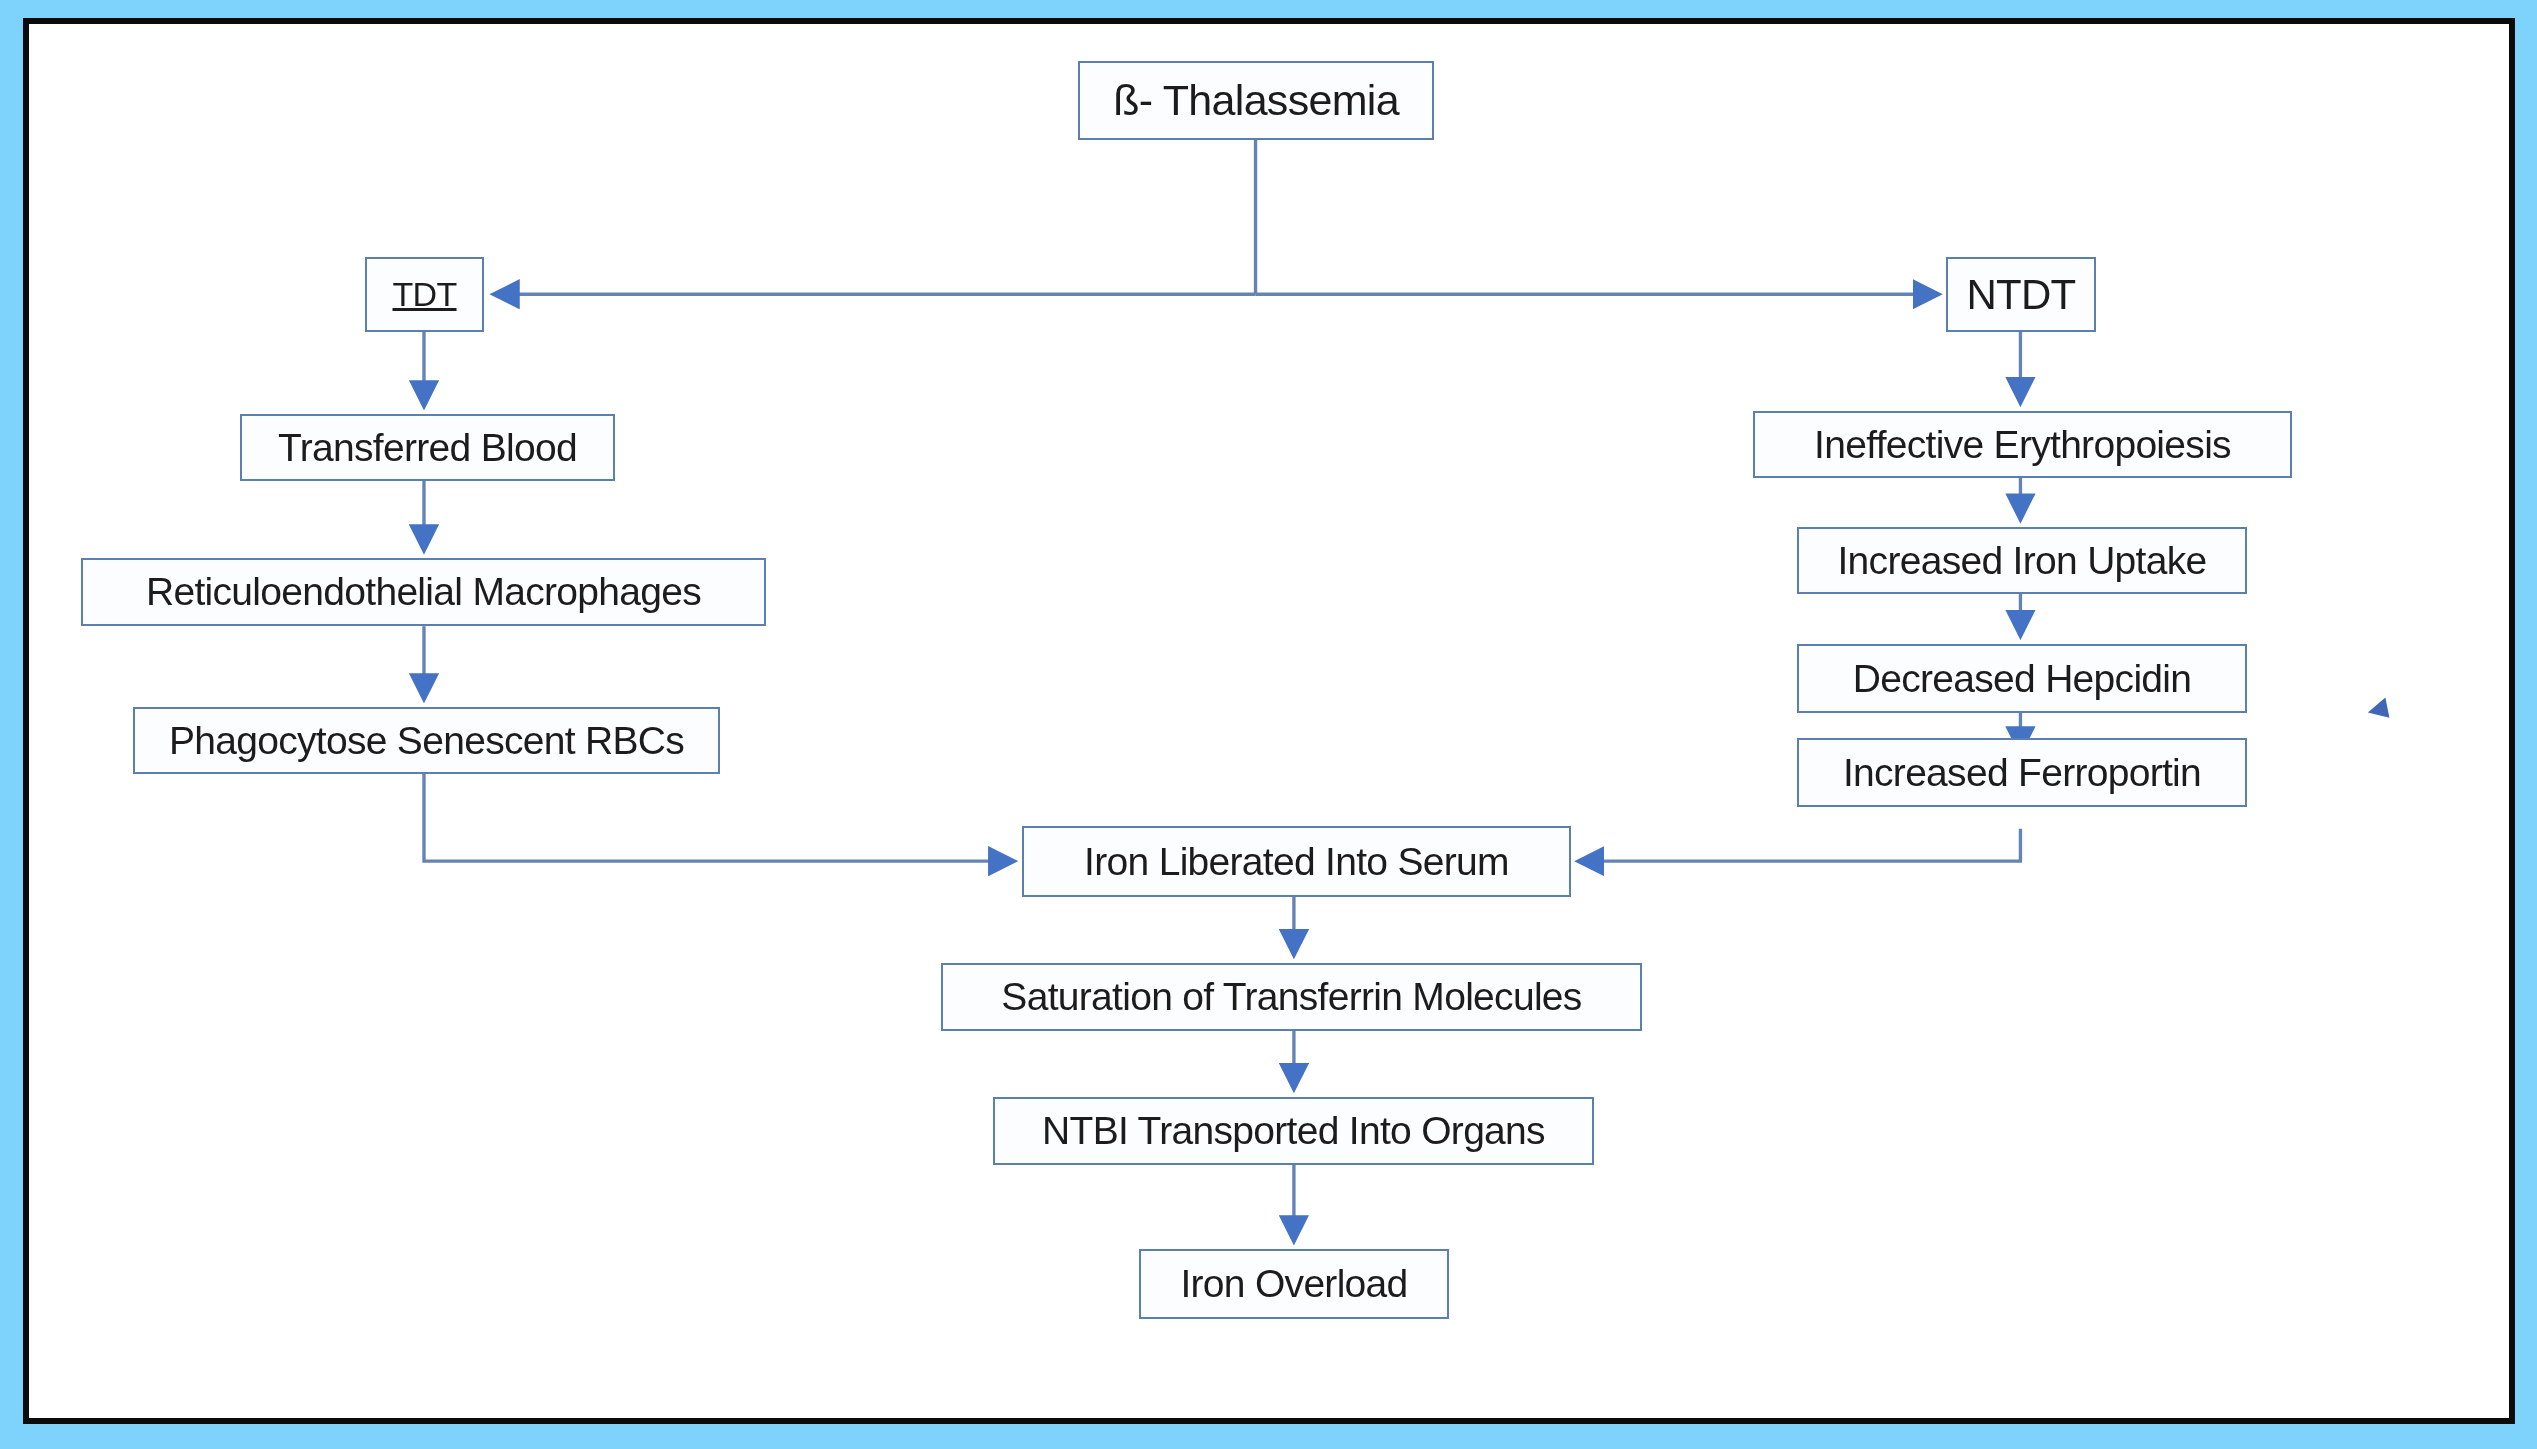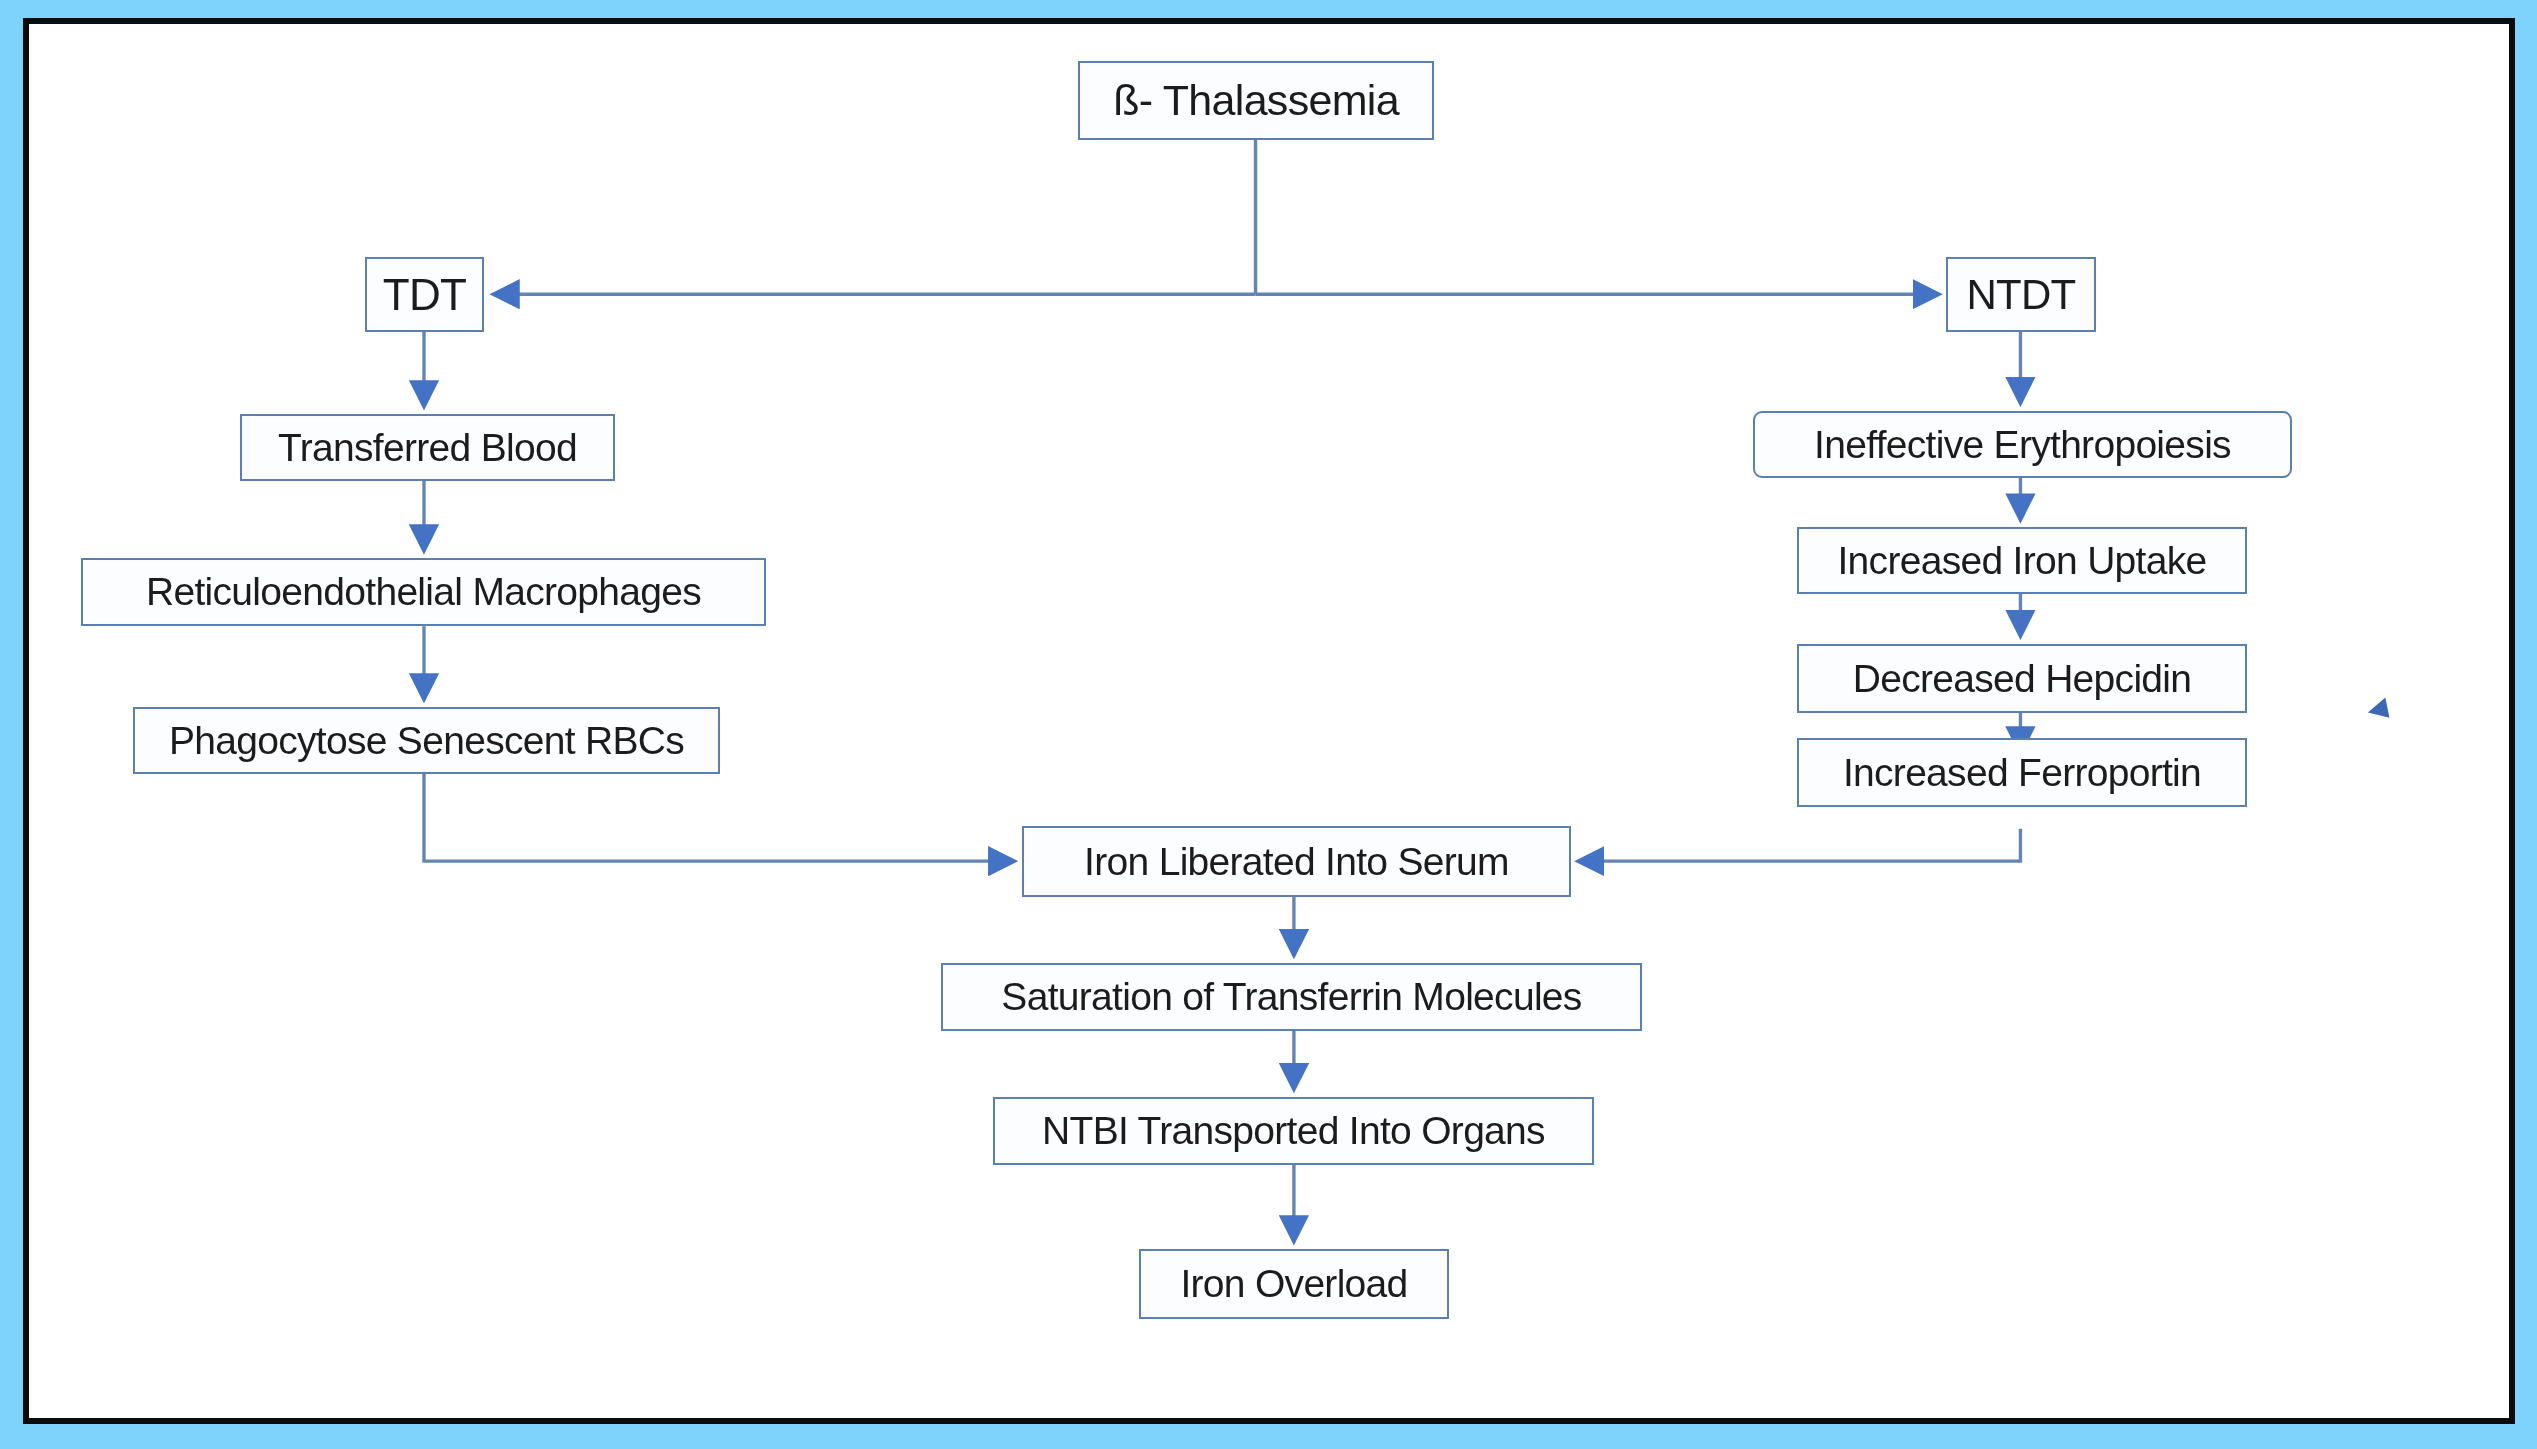--- a/index.html
+++ b/index.html
@@ -33,26 +33,26 @@
     display: flex;
     align-items: center;
     justify-content: center;
     white-space: nowrap;
     font-size: 39px;
     letter-spacing: -0.7px;
     z-index: 2;
   }
   
   .n-thalassemia { left: 1078px; top:   61px; width:  356px; height: 79px; font-size: 43px; }
-  .n-tdt         { left:  365px; top:  257px; width:  119px; height: 75px; font-size: 44px; }
+  .n-tdt         { left:  365px; top:  257px; width:  119px; height: 75px; font-size: 34px; text-decoration: underline; }
   .n-ntdt        { left: 1946px; top:  257px; width:  150px; height: 75px; font-size: 42px; text-align: right; }
   .n-transferred { left:  240px; top:  414px; width:  375px; height:  67px; }
   .n-reticulo    { left:  81px; top:  558px; width: 685px; height: 68px; }
   .n-phagocytose { left:  133px; top: 707px; width:  587px; height:  67px; }
-  .n-ineffective { left: 1753px; top:  411px; width:  539px; height:  67px; border-radius: 9px; }
+  .n-ineffective { left: 1753px; top:  411px; width:  539px; height:  67px; }
   .n-uptake      { left: 1797px; top:  527px; width:  450px; height:  67px; }
   .n-hepcidin    { left: 1797px; top:  644px; width:  450px; height: 69px; }
   .n-ferroportin { left: 1797px; top: 738px; width:  450px; height: 69px; }
   .n-liberated   { left: 1022px; top: 826px; width:  549px; height: 71px; }
   .n-saturation  { left: 941px; top: 963px; width: 701px; height: 68px; }
   .n-ntbi        { left: 993px; top: 1097px; width:  601px; height: 68px; }
   .n-overload    { left: 1139px; top: 1249px; width:  310px; height: 70px; }
 
   .edge {
     stroke: #6484b4;

